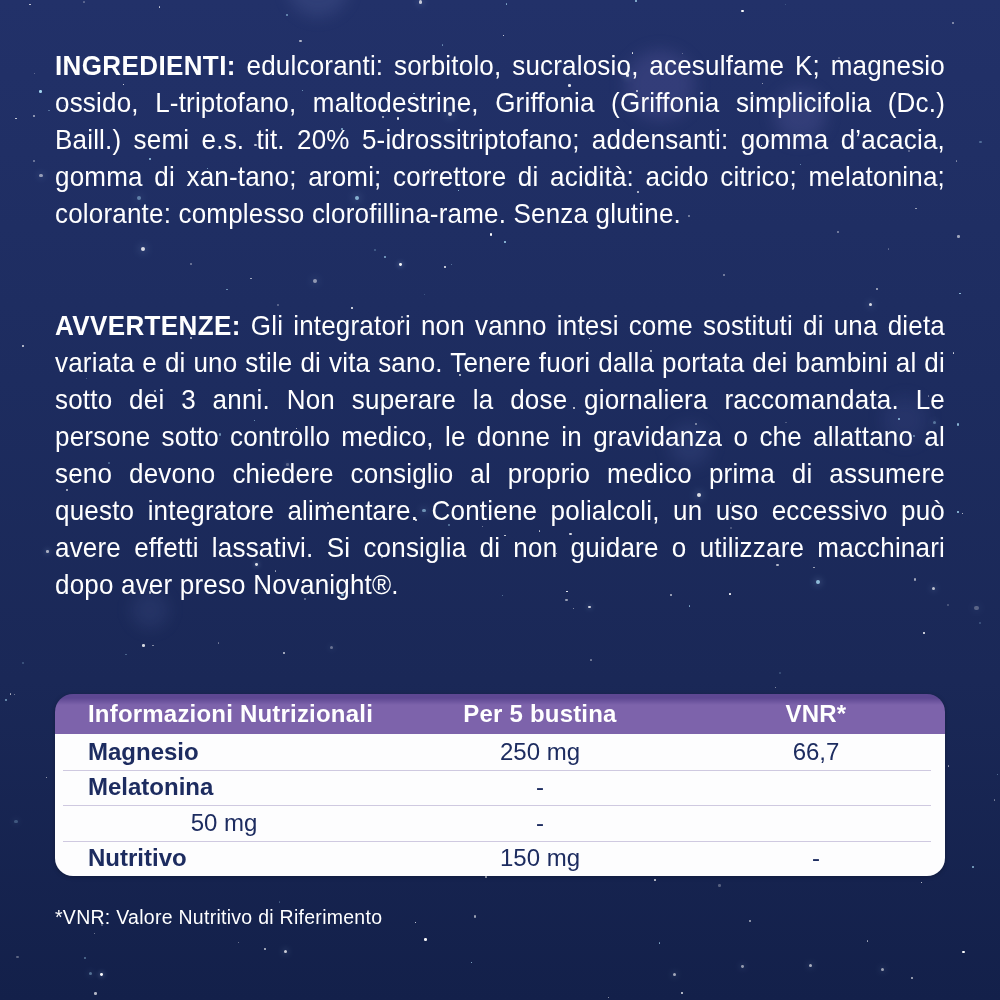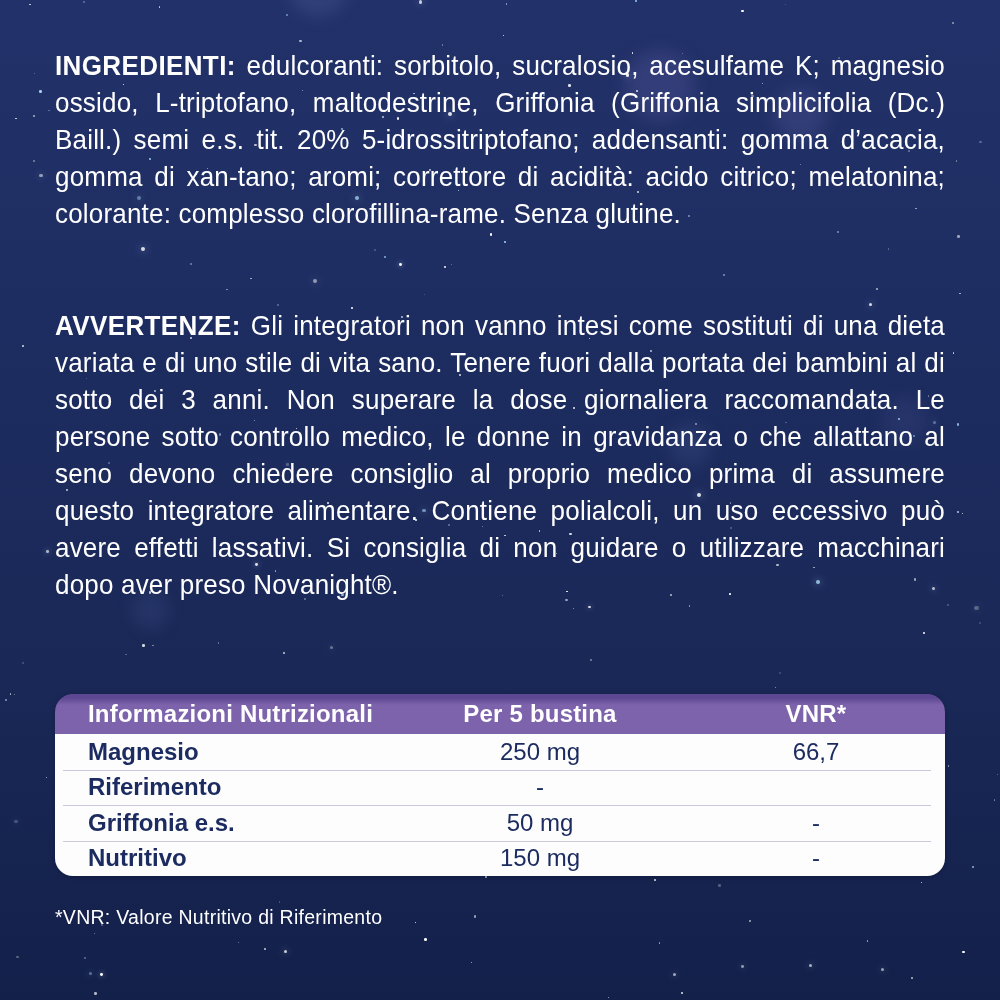--- a/index.html
+++ b/index.html
@@ -332,25 +332,24 @@
         <div class="th cell-center">Per 5 bustina</div>
         <div class="th cell-center">VNR*</div>
       </div>
       <div class="tbody">
         <div class="tr">
           <div class="td cell-name">Magnesio</div>
           <div class="td cell-center">250 mg</div>
           <div class="td cell-center">66,7</div>
         </div>
         <div class="tr">
-          <div class="td cell-name">Riferimento</div>
+          <div class="td cell-name">Melatonina</div>
           <div class="td cell-center">-</div>
         </div>
         <div class="tr">
-          <div class="td cell-name">Griffonia e.s.</div>
           <div class="td cell-center">50 mg</div>
           <div class="td cell-center">-</div>
         </div>
         <div class="tr">
           <div class="td cell-name">Nutritivo</div>
           <div class="td cell-center">150 mg</div>
           <div class="td cell-center">-</div>
         </div>
       </div>
     </div>

